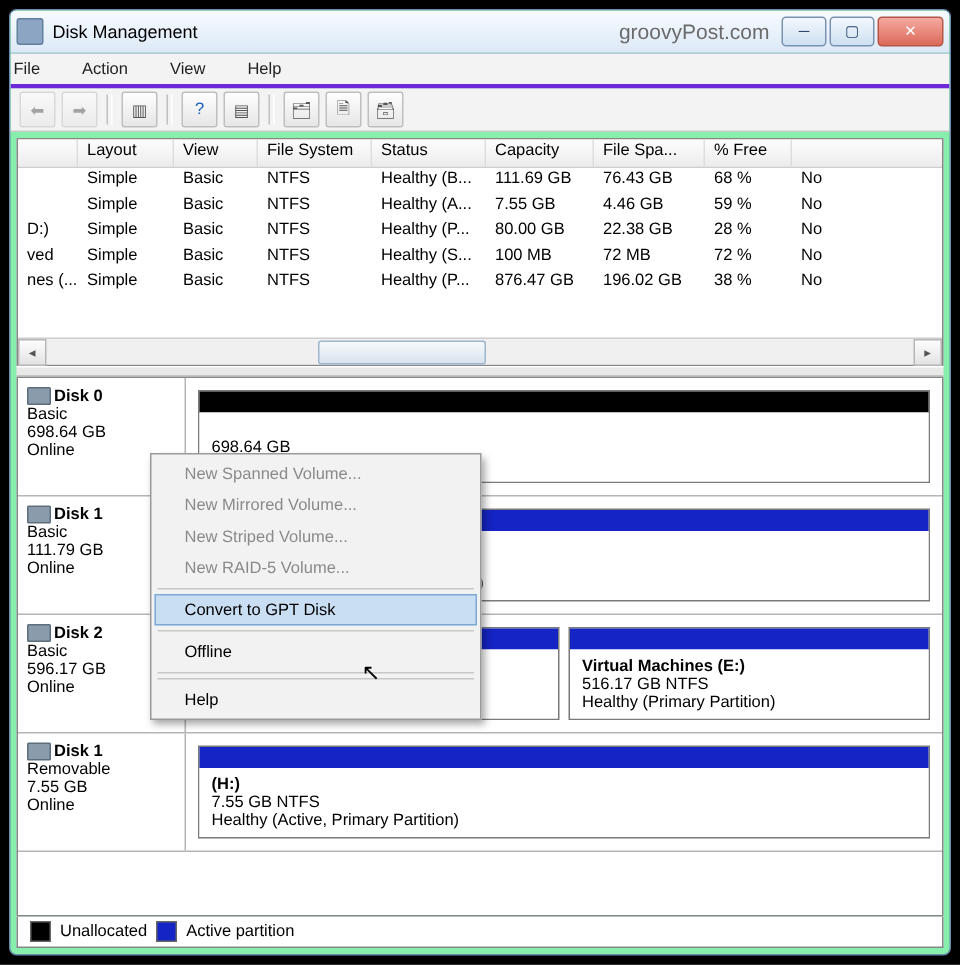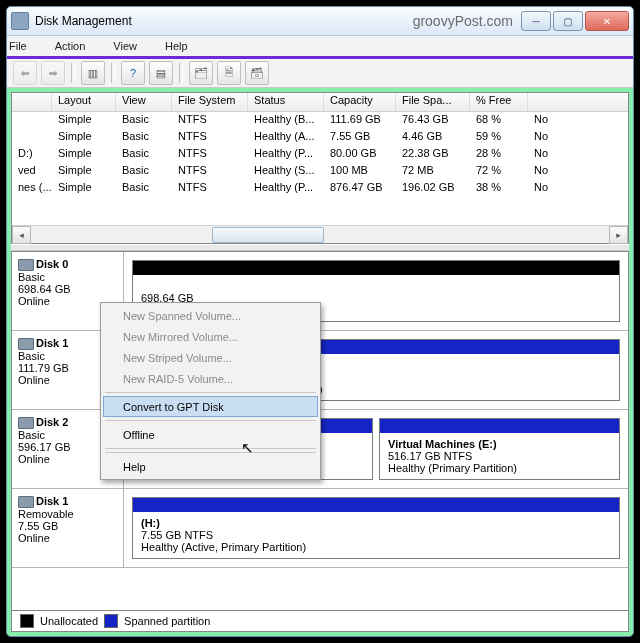--- a/index.html
+++ b/index.html
@@ -215,21 +215,21 @@
                 </div>
               </div>
             </div>
           </div>
     </div>
 
     <div class="legend">
       <div class="sw black"></div>
       <span>Unallocated</span>
       <div class="sw blue"></div>
-      <span>Spanned partition</span>
+      <span>Active partition</span>
     </div>
   </div>
 
   <div class="ctxmenu" id="ctx">
         <div class="mi dis">New Spanned Volume...</div>
         <div class="mi dis">New Mirrored Volume...</div>
         <div class="mi dis">New Striped Volume...</div>
         <div class="mi dis">New RAID-5 Volume...</div>
         <hr>
         <div class="mi hl">Convert to GPT Disk</div>

